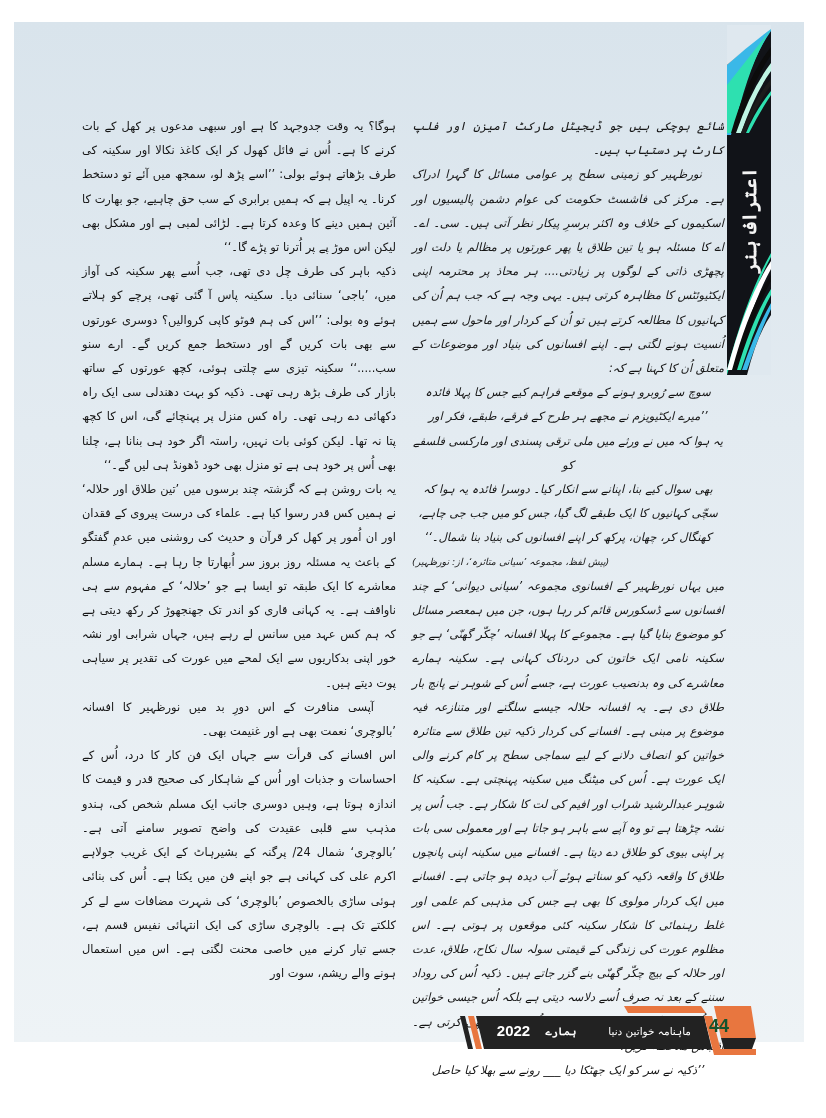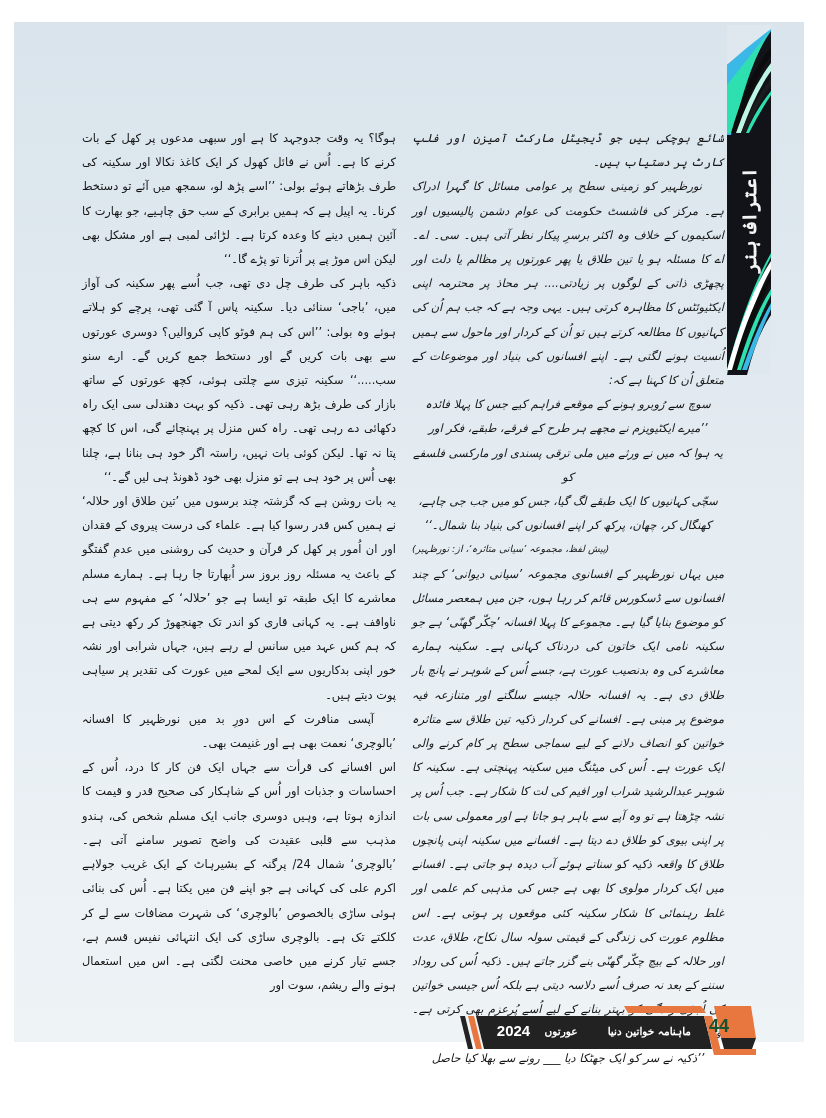--- a/index.html
+++ b/index.html
@@ -8,33 +8,33 @@
   .panel { position:absolute; left:14px; top:22px; width:790px; height:1020px;
            background:linear-gradient(180deg,#d9e4ec 0%,#e3ebf1 40%,#eef3f6 100%); }
   .sidetab { position:absolute; left:727px; top:25px; width:44px; height:350px; }
   .sidetab svg { position:absolute; left:0; top:0; }
   .sidetab-label { position:absolute; left:0; top:130px; width:44px; height:130px;
            display:flex; align-items:center; justify-content:center; }
   .sidetab-label span { writing-mode:vertical-rl; transform:rotate(180deg);
            color:#f4f4f4; font-family:"DejaVu Serif", serif; font-size:19px; font-weight:bold;
            letter-spacing:1px; }
   .col { position:absolute; direction:rtl; text-align:justify; text-align-last:right;
-         font-family:"DejaVu Sans", sans-serif; font-size:11.4px; line-height:24.2px; color:#161616;margin-top:12px; }
+         font-family:"DejaVu Sans", sans-serif; font-size:11.4px; line-height:24.2px; color:#161616; }
   .col p { margin:0; }
   .col-right { left:412px; top:114px; width:312px;font-style:italic; }
   .col-left { left:82px; top:114px; width:314px; }
   .quote { text-align:center; text-align-last:center; }
   .cite { font-size:9.5px; text-align:left; text-align-last:left; }
   .indent { text-indent:22px; }
   .footer { position:absolute; left:456px; top:1003px; width:300px; height:60px; }
   .footer svg { position:absolute; left:0; top:0; }
   .footer .num { position:absolute; left:243px; top:13px; width:40px; text-align:center;
                  font-family:"Liberation Sans", sans-serif; font-weight:bold; font-size:18px; color:#14532d; }
   .footer .mag { position:absolute; left:115px; top:22px; width:120px; direction:rtl; text-align:right;
-                 font-family:"DejaVu Serif", serif; font-size:10.5px; font-weight:bold; color:#ffffff; }
+                 font-family:"DejaVu Serif", serif; font-size:10.5px; font-weight:normal; color:#ffffff; }
   .footer .month { position:absolute; left:85px; top:22px; width:40px; direction:rtl; text-align:center;
                  font-family:"DejaVu Serif", serif; font-size:10.5px; font-weight:bold; color:#ffffff; }
   .footer .year { position:absolute; left:30px; top:19px; width:55px; text-align:center;
                  font-family:"Liberation Sans", sans-serif; font-weight:bold; font-size:15px; color:#ffffff; }
 </style>
 </head>
 <body>
 
 <div class="panel"></div>
 
@@ -60,20 +60,21 @@
   </div>
 </div>
 
 <div class="col col-right">
   <p>شائع ہوچکی ہیں جو ڈیجیٹل مارکٹ آمیزن اور فلپ کارٹ پر دستیاب ہیں۔</p>
   <p class="indent">نورظہیر کو زمینی سطح پر عوامی مسائل کا گہرا ادراک ہے۔ مرکز کی فاشسٹ حکومت کی عوام دشمن پالیسیوں اور اسکیموں کے خلاف وہ اکثر برسرِ پیکار نظر آتی ہیں۔ سی۔ اے۔ اے کا مسئلہ ہو یا تین طلاق یا پھر عورتوں پر مظالم یا دلت اور پچھڑی ذاتی کے لوگوں پر زیادتی.... ہر محاذ پر محترمہ اپنی ایکٹیوئٹس کا مظاہرہ کرتی ہیں۔ یہی وجہ ہے کہ جب ہم اُن کی کہانیوں کا مطالعہ کرتے ہیں تو اُن کے کردار اور ماحول سے ہمیں اُنسیت ہونے لگتی ہے۔ اپنے افسانوں کی بنیاد اور موضوعات کے متعلق اُن کا کہنا ہے کہ:</p>
   <div>
     <p class="quote">سوچ سے رُوبرو ہونے کے موقعے فراہم کیے جس کا پہلا فائدہ</p>
     <p class="quote">’’میرے ایکٹیویزم نے مجھے ہر طرح کے فرقے، طبقے، فکر اور</p>
     <p class="quote">یہ ہوا کہ میں نے ورثے میں ملی ترقی پسندی اور مارکسی فلسفے کو</p>
+    <p class="quote">بھی سوال کیے بنا، اپنانے سے انکار کیا۔ دوسرا فائدہ یہ ہوا کہ</p>
     <p class="quote">سچّی کہانیوں کا ایک طبقے لگ گیا، جس کو میں جب جی چاہے،</p>
     <p class="quote">کھنگال کر، چھان، پرکھ کر اپنے افسانوں کی بنیاد بنا شمال۔‘‘</p>
   </div>
   <p class="cite">(پیش لفظ، مجموعہ ’سیانی متاثرہ‘، از: نورظہیر)</p>
   <p>میں یہاں نورظہیر کے افسانوی مجموعہ ’سیانی دیوانی‘ کے چند افسانوں سے ڈسکورس قائم کر رہا ہوں، جن میں ہمعصر مسائل کو موضوع بنایا گیا ہے۔ مجموعے کا پہلا افسانہ ’چکّر گھنّی‘ ہے جو سکینہ نامی ایک خاتون کی دردناک کہانی ہے۔ سکینہ ہمارے معاشرے کی وہ بدنصیب عورت ہے، جسے اُس کے شوہر نے پانچ بار طلاق دی ہے۔ یہ افسانہ حلالہ جیسے سلگتے اور متنازعہ فیہ موضوع پر مبنی ہے۔ افسانے کی کردار ذکیہ تین طلاق سے متاثرہ خواتین کو انصاف دلانے کے لیے سماجی سطح پر کام کرنے والی ایک عورت ہے۔ اُس کی میٹنگ میں سکینہ پہنچتی ہے۔ سکینہ کا شوہر عبدالرشید شراب اور افیم کی لت کا شکار ہے۔ جب اُس پر نشہ چڑھتا ہے تو وہ آپے سے باہر ہو جاتا ہے اور معمولی سی بات پر اپنی بیوی کو طلاق دے دیتا ہے۔ افسانے میں سکینہ اپنی پانچوں طلاق کا واقعہ ذکیہ کو سناتے ہوئے آب دیدہ ہو جاتی ہے۔ افسانے میں ایک کردار مولوی کا بھی ہے جس کی مذہبی کم علمی اور غلط رہنمائی کا شکار سکینہ کئی موقعوں پر ہوتی ہے۔ اس مظلوم عورت کی زندگی کے قیمتی سولہ سال نکاح، طلاق، عدت اور حلالہ کے بیچ چکّر گھنّی بنے گزر جاتے ہیں۔ ذکیہ اُس کی روداد سننے کے بعد نہ صرف اُسے دلاسہ دیتی ہے بلکہ اُس جیسی خواتین کی اُجڑی زندگی کو بہتر بنانے کے لیے اُسے پُرعزم بھی کرتی ہے۔ اقتباس ملاحظہ کریں:</p>
   <p class="quote">’’ذکیہ نے سر کو ایک جھٹکا دیا ___ رونے سے بھلا کیا حاصل</p>
 </div>
 
 <div class="col col-left">
   <p>ہوگا؟ یہ وقت جدوجہد کا ہے اور سبھی مدعوں پر کھل کے بات کرنے کا ہے۔ اُس نے فائل کھول کر ایک کاغذ نکالا اور سکینہ کی طرف بڑھاتے ہوئے بولی: ’’اسے پڑھ لو، سمجھ میں آئے تو دستخط کرنا۔ یہ اپیل ہے کہ ہمیں برابری کے سب حق چاہیے، جو بھارت کا آئین ہمیں دینے کا وعدہ کرتا ہے۔ لڑائی لمبی ہے اور مشکل بھی لیکن اس موڑ پے پر اُترنا تو پڑے گا۔‘‘</p>
@@ -89,15 +90,15 @@
     <polygon points="258,3 295,3 300,35 265,35" fill="#e8763f"></polygon>
     <polygon points="20,13 248,13 256,46 28,46" fill="#222222"></polygon>
     <polygon points="12,13 18,13 26,46 20,46" fill="#e8763f"></polygon>
     <polygon points="4,13 9,13 17,46 12,46" fill="#222222"></polygon>
     <polygon points="248,13 256,13 266,52 258,52" fill="#e8763f"></polygon>
     <polygon points="265,35 300,35 296,46 268,46" fill="#222222"></polygon>
     <polygon points="258,46 302,46 302,52 260,52" fill="#e8763f"></polygon>
   </svg>
   <span class="num">44</span>
   <span class="mag">ماہنامہ خواتین دنیا</span>
-  <span class="month">عورتوں</span>
-  <span class="year">2024</span>
+  <span class="month">ہمارے</span>
+  <span class="year">2022</span>
 </div>
 
 </body></html>

